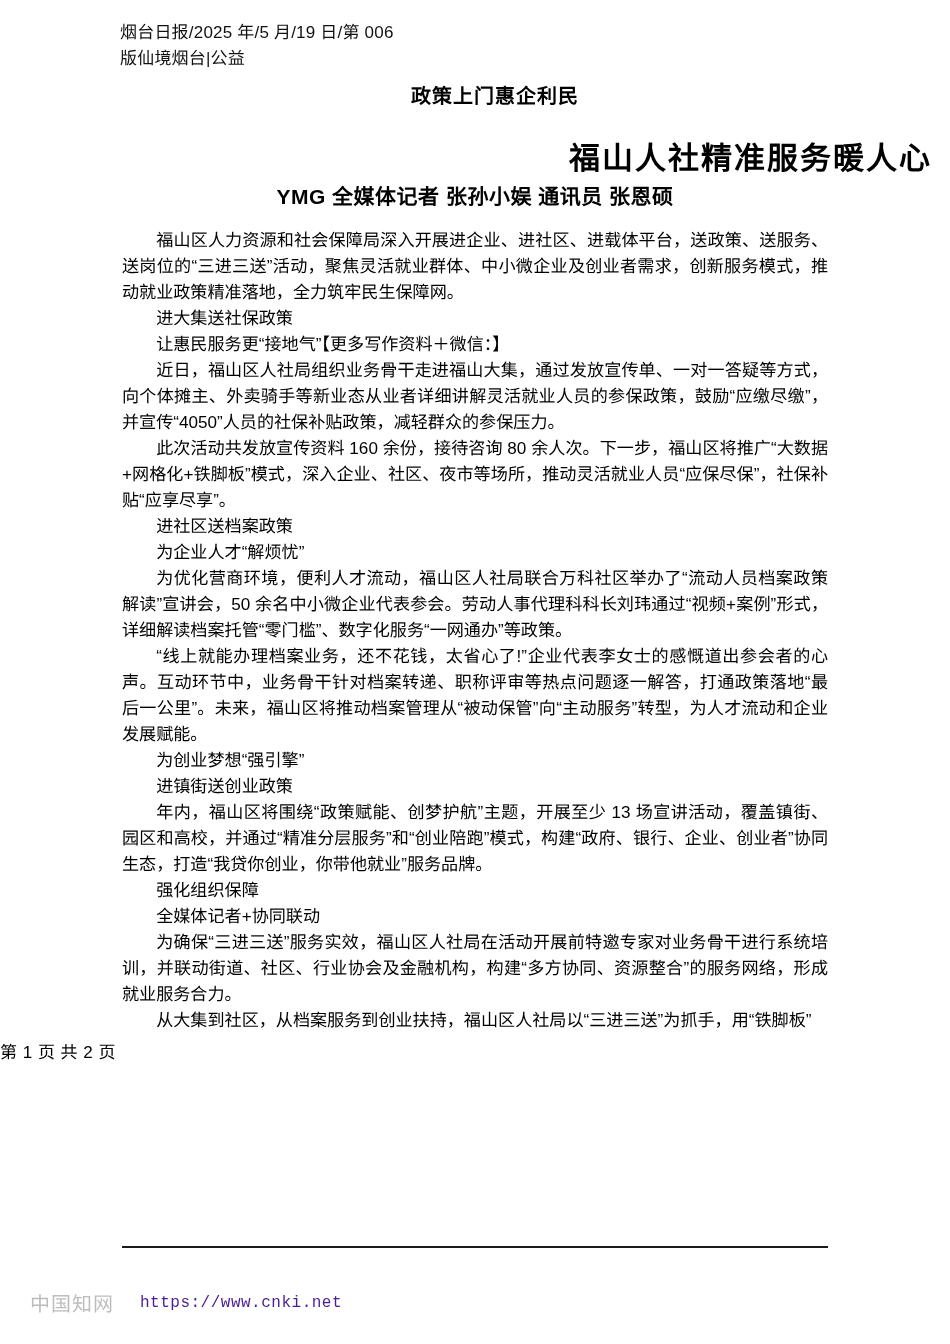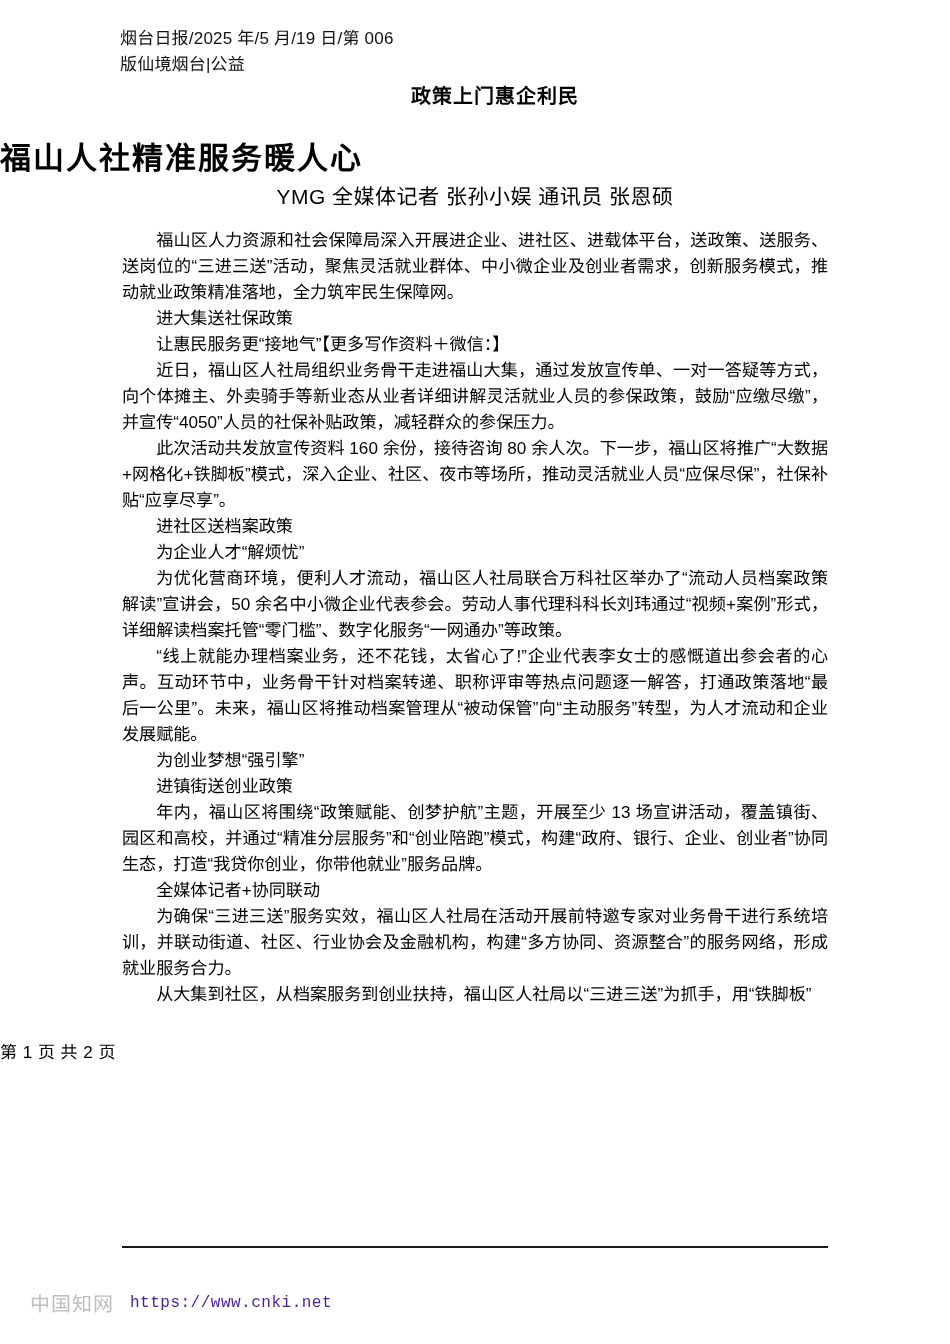--- a/index.html
+++ b/index.html
@@ -22,21 +22,21 @@
     inset: 0;
     width: 950px;
     height: 1344px;
     background: #fff;
   }
 
   
   .source-block {
     position: absolute;
     left: 120px;
-    top: 26px;
+    top: 20px;
     width: 700px;
     font-size: 17px;
     line-height: 26px;
     color: #111;
     letter-spacing: 0.2px;
   }
   .source-line {
     display: block;
     white-space: pre-wrap;
   }
@@ -51,34 +51,34 @@
     font-size: 20px;
     font-weight: 700;
     letter-spacing: 1px;
     padding-left: 20px;
   }
   .headline {
     position: absolute;
     left: 0;
     top: 122px;
     width: 932px;
-    text-align: left;
+    text-align: right;
     font-size: 31px;
     font-weight: 700;
     letter-spacing: 2px;
     margin-top: 11px;
   }
   .byline {
     position: absolute;
     left: 0;
     top: 180px;
     width: 950px;
     text-align: center;
     font-size: 21px;
-    font-weight: 400;
+    font-weight: 700;
     letter-spacing: 0.5px;
   }
 
   
   .article {
     position: absolute;
     left: 122px;
     top: 228px;
     width: 706px;
     font-size: 17.1px;
@@ -118,21 +118,21 @@
     width: 706px;
     height: 0;
     border-top: 2px solid #1a1a1a;
   }
   .watermark {
     position: absolute;
     left: 30px;
     top: 1288px;
     display: flex;
     align-items: center;
-    gap: 16px;
+    gap: 26px;
     color: #b9b9b9;
   }
   .watermark-brand {
     font-size: 20px;
     font-family: "Liberation Serif", "DejaVu Serif", serif;
     letter-spacing: 1px;
     color: #bdbdbd;
   }
   .watermark-url {
     font-size: 16px;
@@ -161,20 +161,21 @@
       <p class="p-sub">让惠民服务更“接地气”【更多写作资料＋微信：】</p>
       <p class="p-indent">近日，福山区人社局组织业务骨干走进福山大集，通过发放宣传单、一对一答疑等方式，向个体摊主、外卖骑手等新业态从业者详细讲解灵活就业人员的参保政策，鼓励“应缴尽缴”，并宣传“4050”人员的社保补贴政策，减轻群众的参保压力。</p>
       <p class="p-indent p-gap-before">此次活动共发放宣传资料 160 余份，接待咨询 80 余人次。下一步，福山区将推广“大数据+网格化+铁脚板”模式，深入企业、社区、夜市等场所，推动灵活就业人员“应保尽保”，社保补贴“应享尽享”。</p>
       <p class="p-sub">进社区送档案政策</p>
       <p class="p-sub">为企业人才“解烦忧”</p>
       <p class="p-indent">为优化营商环境，便利人才流动，福山区人社局联合万科社区举办了“流动人员档案政策解读”宣讲会，50 余名中小微企业代表参会。劳动人事代理科科长刘玮通过“视频+案例”形式，详细解读档案托管“零门槛”、数字化服务“一网通办”等政策。</p>
       <p class="p-indent">“线上就能办理档案业务，还不花钱，太省心了!”企业代表李女士的感慨道出参会者的心声。互动环节中，业务骨干针对档案转递、职称评审等热点问题逐一解答，打通政策落地“最后一公里”。未来，福山区将推动档案管理从“被动保管”向“主动服务”转型，为人才流动和企业发展赋能。</p>
       <p class="p-sub">为创业梦想“强引擎”</p>
       <p class="p-sub">进镇街送创业政策</p>
       <p class="p-indent">年内，福山区将围绕“政策赋能、创梦护航”主题，开展至少 13 场宣讲活动，覆盖镇街、园区和高校，并通过“精准分层服务”和“创业陪跑”模式，构建“政府、银行、企业、创业者”协同生态，打造“我贷你创业，你带他就业”服务品牌。</p>
+      <p class="p-sub">强化组织保障</p>
       <p class="p-sub">全媒体记者+协同联动</p>
       <p class="p-indent">为确保“三进三送”服务实效，福山区人社局在活动开展前特邀专家对业务骨干进行系统培训，并联动街道、社区、行业协会及金融机构，构建“多方协同、资源整合”的服务网络，形成就业服务合力。</p>
       <p class="p-indent">从大集到社区，从档案服务到创业扶持，福山区人社局以“三进三送”为抓手，用“铁脚板”</p>
     </div>
 
   <div class="page-number">第 1 页 共 2 页</div>
 
   <div class="footer-rule"></div>
 
   <div class="watermark">

